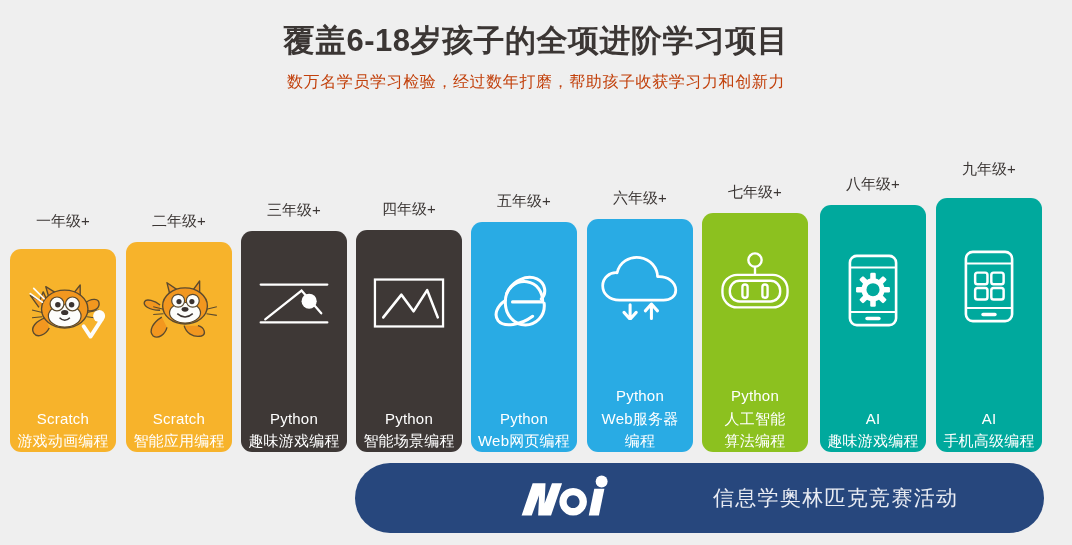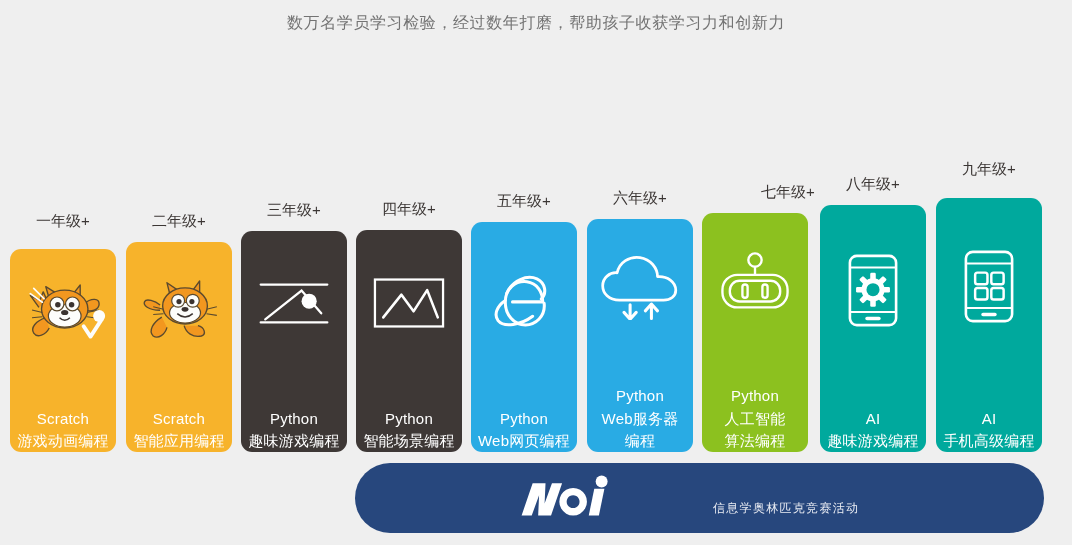--- a/index.html
+++ b/index.html
@@ -33,21 +33,21 @@
     font-size: 31px;
     font-weight: bold;
     color: #3b3634;
     letter-spacing: 0.5px;
     line-height: 1.2;
   }
   .page-subtitle {
     margin: 0;
     padding-top: 13px;
     font-size: 16px;
-    color: #737373;
+    color: #c2410c;
     letter-spacing: 0.6px;
     line-height: 1.2;
   }
 
   
   .cards {
     position: absolute;
     left: 0;
     top: 0;
     width: 1072px;
@@ -118,31 +118,31 @@
     height: 46px;
   }
   .banner-text {
     position: absolute;
     left: 358px;
     top: 0;
     height: 70px;
     display: flex;
     align-items: center;
     color: #e9ecf3;
-    font-size: 12px;
+    font-size: 21px;
     letter-spacing: 1.3px;
-    margin-top: 10px;
   }
 </style>
 </head>
 <body>
 
 <div id="stage">
 
   <div class="header">
+    <h1 class="page-title">覆盖6-18岁孩子的全项进阶学习项目</h1>
     <p class="page-subtitle">数万名学员学习检验，经过数年打磨，帮助孩子收获学习力和创新力</p>
   </div>
 
   <div class="cards" id="cards">
       <div class="card-wrap" style="left: 10px; top: 0px;">
         <div class="grade-label" style="top: 213px;">一年级+</div>
         <div class="card" style="top: 249px; height: 203px; background: rgb(247, 179, 43);">
           <div class="card-icon" style="height: 137px;">
             <svg viewBox="0 0 100 80" width="86" height="69" aria-hidden="true">
         <g stroke="#5b4a2e" stroke-width="1.6" fill="#f2971f" stroke-linejoin="round">
@@ -270,21 +270,21 @@
       </svg>
           </div>
           <div class="card-text">
             <span class="card-line">Python</span>
             <span class="card-line">Web服务器</span>
             <span class="card-line">编程</span>
           </div>
         </div>
       </div>
       <div class="card-wrap" style="left: 702px; top: 0px;">
-        <div class="grade-label" style="top: 184px; margin-left: 33px;">七年级+</div>
+        <div class="grade-label" style="top: 184px;">七年级+</div>
         <div class="card" style="top: 213px; height: 239px; background: rgb(140, 193, 31);">
           <div class="card-icon" style="height: 151px;">
             <svg viewBox="0 0 100 86" width="74" height="64" aria-hidden="true">
         <g fill="none" stroke="#ffffff" stroke-width="3.2">
           <circle cx="50" cy="12" r="9"></circle>
           <path d="M50 21 L50 32" stroke-width="3.2"></path>
           <rect x="6" y="32" width="88" height="44" rx="20"></rect>
           <rect x="16" y="40" width="68" height="28" rx="13"></rect>
           <rect x="33" y="45" width="7" height="18" rx="3.5"></rect>
           <rect x="60" y="45" width="7" height="18" rx="3.5"></rect>

